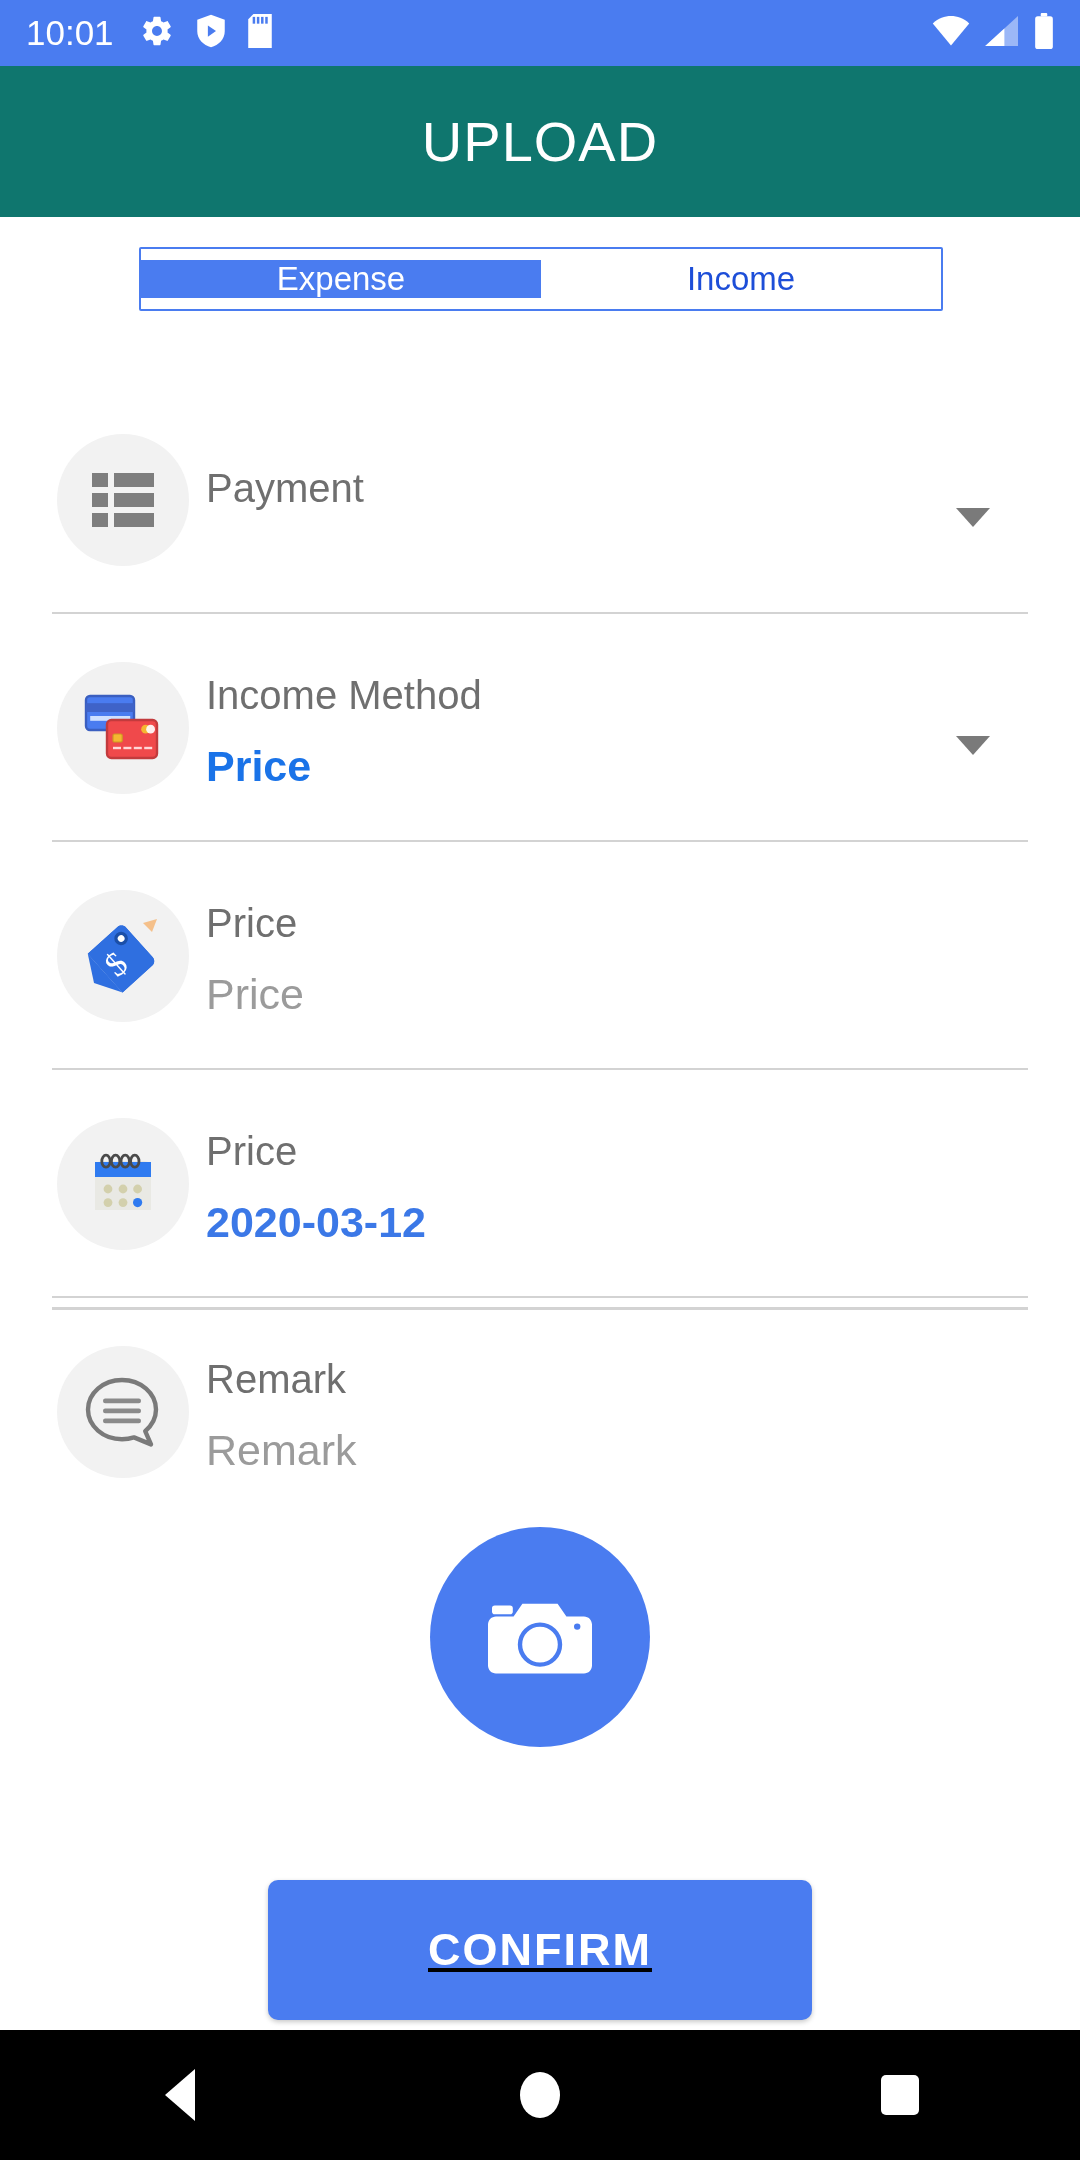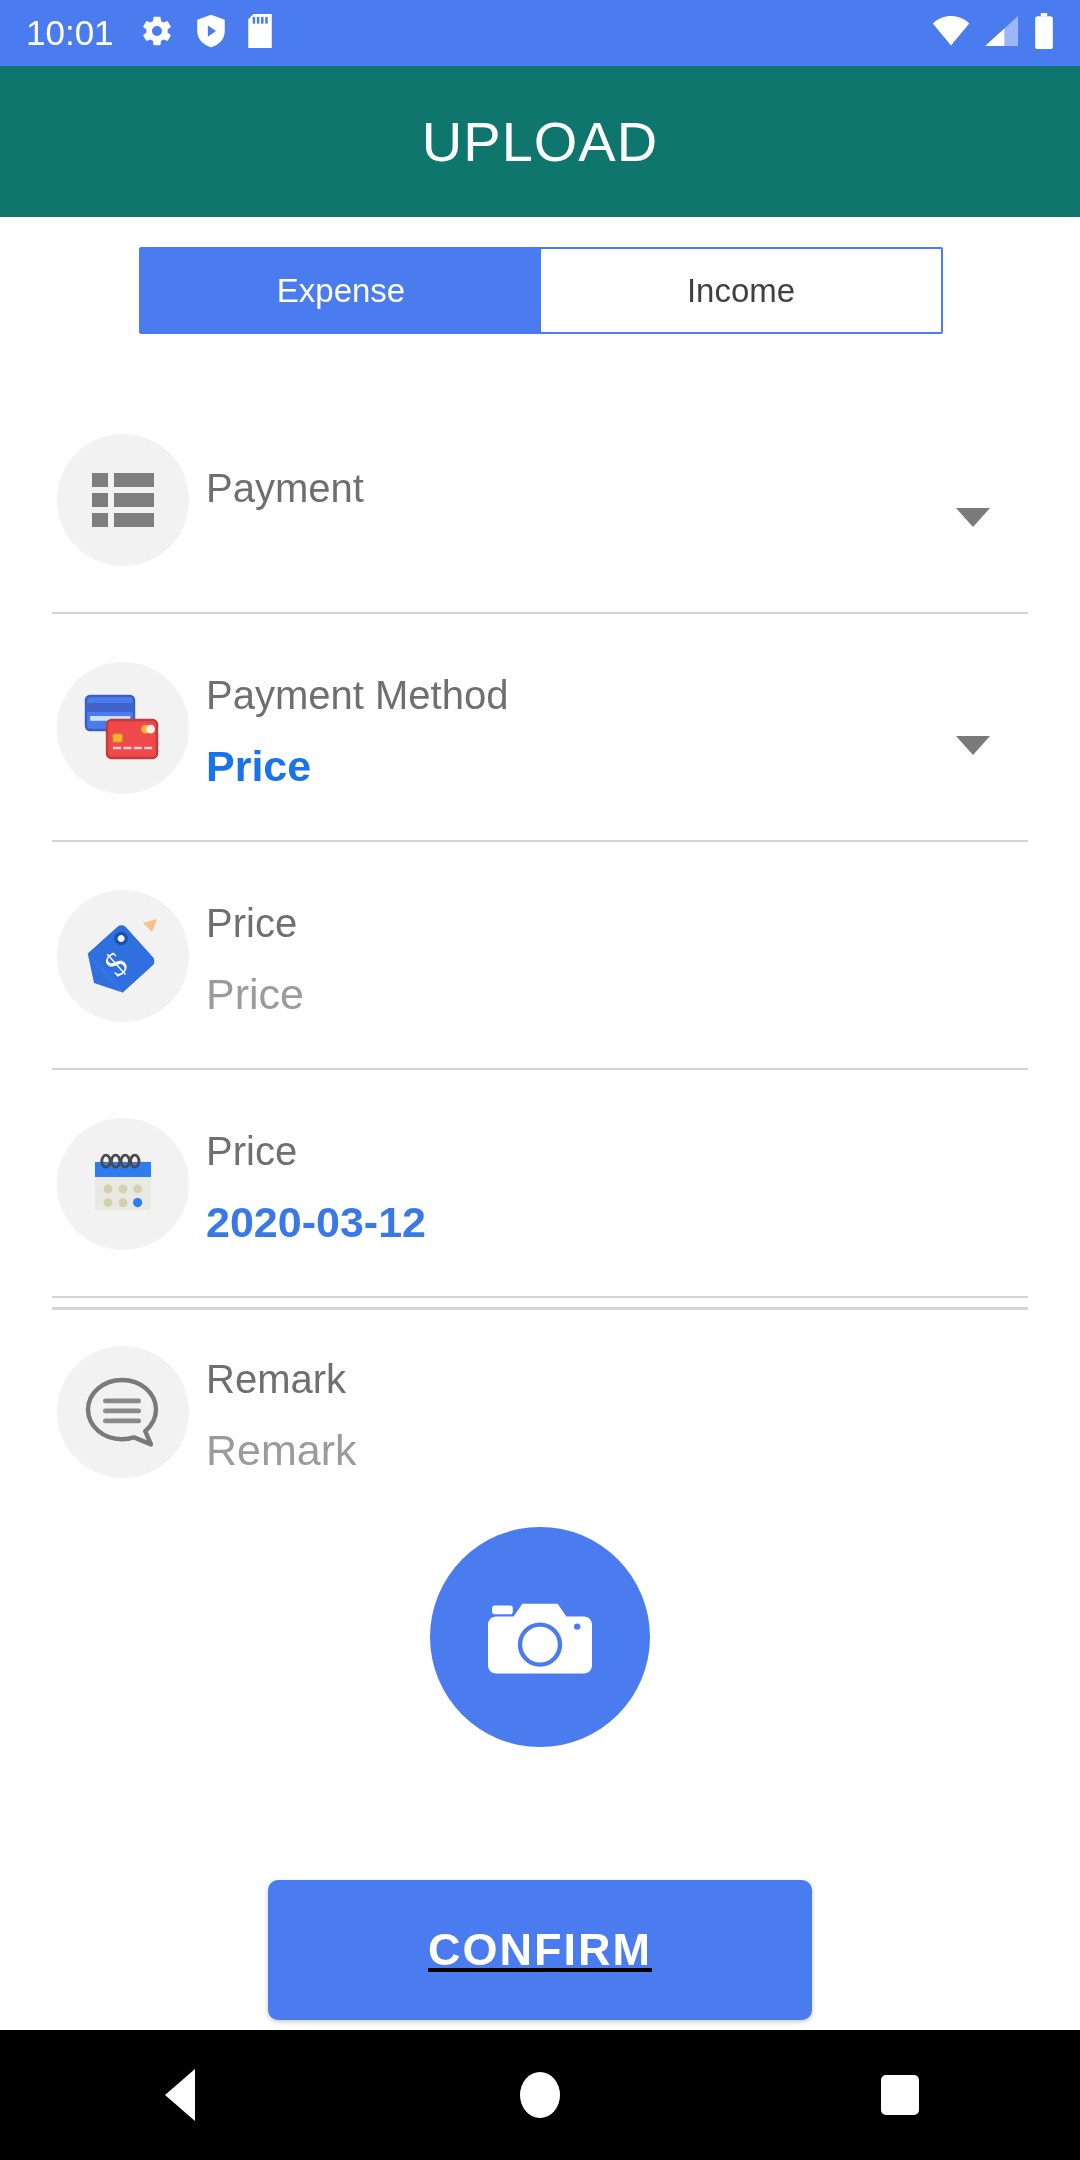--- a/index.html
+++ b/index.html
@@ -63,34 +63,35 @@
     height: 1813px;
     background: #ffffff;
   }
 
   
   .tabs {
     position: absolute;
     top: 30px;
     left: 139px;
     width: 804px;
-    height: 87px;
+    height: 64px;
     display: flex;
     border: 2px solid #4a7cf0;
     border-radius: 2px;
     overflow: hidden;
+    align-items: center;
   }
   .tab {
     flex: 1;
     display: flex;
     align-items: center;
     justify-content: center;
     font-size: 33px;
     background: #ffffff;
-    color: #404040;
+    color: #1d4ed8;
   }
   .tab.active {
     background: #4a7cf0;
     color: #ffffff;
   }
 
   
   .rows {
     position: absolute;
     top: 169px;
@@ -329,21 +330,21 @@
             <rect x="15" y="21" width="4.6" height="4" rx="0.8" fill="#f5b731" stroke="#d09a22" stroke-width="0.6"></rect>
             <circle cx="31.3" cy="18.6" r="2.2" fill="#f5b731"></circle>
             <circle cx="33.8" cy="18.6" r="2.2" fill="#ffffff" opacity="0.9"></circle>
             <rect x="15" y="27.4" width="4" height="1.2" fill="#ffd7d7"></rect>
             <rect x="20.2" y="27.4" width="4" height="1.2" fill="#ffd7d7"></rect>
             <rect x="25.4" y="27.4" width="4" height="1.2" fill="#ffd7d7"></rect>
             <rect x="30.6" y="27.4" width="4" height="1.2" fill="#ffd7d7"></rect>
           </svg>
         </div>
         <div class="row-body">
-          <div class="row-label">Payment Method</div>
+          <div class="row-label">Income Method</div>
           <div class="row-value filled">Price</div>
         </div>
         <div class="caret"></div>
         <div class="divider"></div>
       </div>
 
       <div class="row">
         <div class="row-icon">
           <svg width="80" height="78" viewBox="0 0 40 39">
             <g transform="rotate(-42 20 20)">

